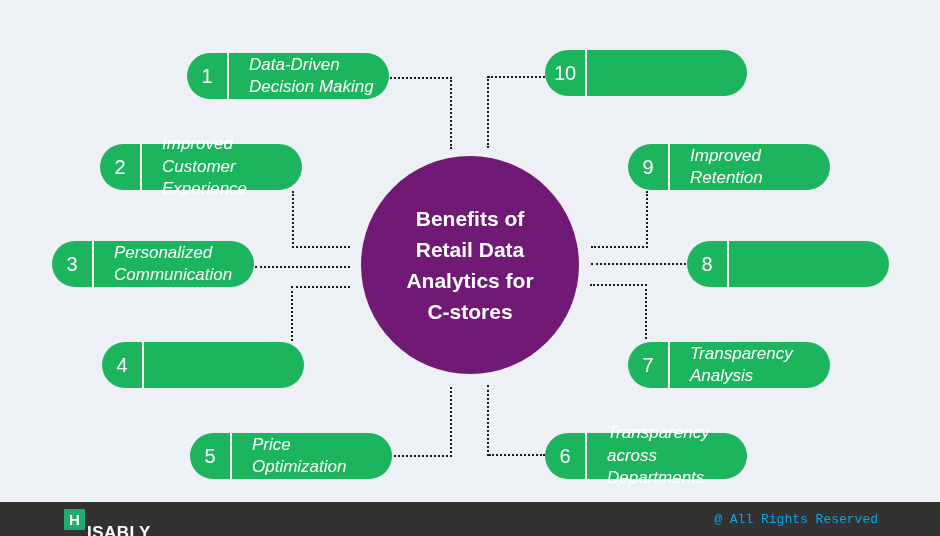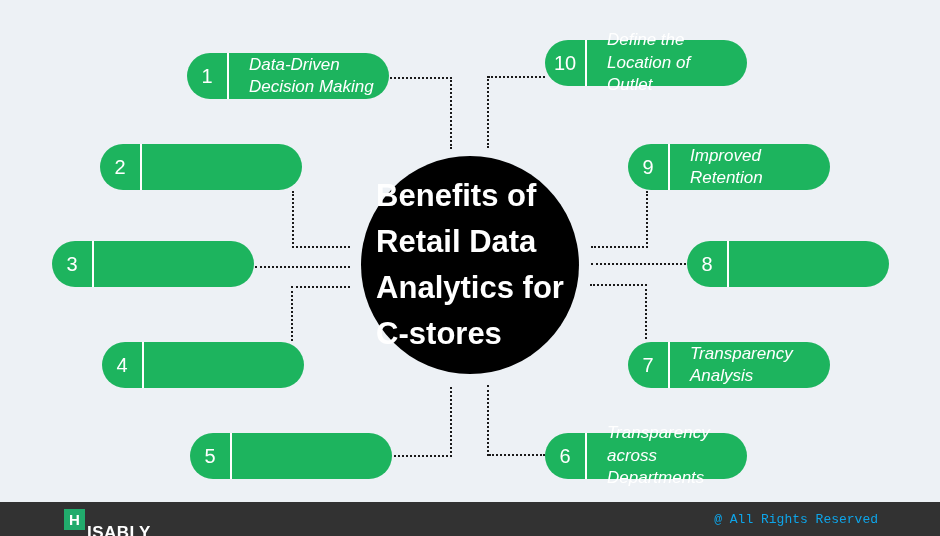--- a/index.html
+++ b/index.html
@@ -41,41 +41,41 @@
     line-height: 1.32;
     white-space: pre-line;
     font-style: italic;
   }
 
   .item-1  { left: 187px; top: 53px; }
   .item-2  { left: 100px; top: 144px; }
   .item-3  { left: 52px;  top: 241px; }
   .item-4  { left: 102px; top: 342px; }
   .item-5  { left: 190px; top: 433px; }
-  .item-10 { left: 545px; top: 40px; }
+  .item-10 { left: 545px; top: 50px; }
   .item-9  { left: 628px; top: 144px; }
   .item-8  { left: 687px; top: 241px; }
   .item-7  { left: 628px; top: 342px; }
   .item-6  { left: 545px; top: 433px; }
 
   
   .center-circle {
     position: absolute;
     left: 361px;
     top: 156px;
     width: 218px;
     height: 218px;
     border-radius: 50%;
-    background: #000000;
+    background: #701a75;
     display: flex;
     align-items: center;
     justify-content: center;
-    text-align: left;
-    color: #ffffff;
-    font-size: 31px;
+    text-align: center;
+    color: #ffffff;
+    font-size: 21px;
     font-weight: bold;
     line-height: 1.48;
     white-space: pre-line;
   }
 
   
   .conn { position: absolute; }
   .conn.h { border-top: 2px dotted #1a1a1a; height: 0; }
   .conn.v { border-left: 2px dotted #1a1a1a; width: 0; }
 
@@ -176,35 +176,38 @@
 C-stores</span>
   </div>
 
   <div class="pill item-1">
     <span class="pill-num">1</span>
     <span class="pill-label">Data-Driven
 Decision Making</span>
   </div>
   <div class="pill item-2">
     <span class="pill-num">2</span>
+    <span class="pill-label">Improved Customer
+Experience</span>
   </div>
   <div class="pill item-3">
     <span class="pill-num">3</span>
+    <span class="pill-label">Personalized
+Communication</span>
   </div>
   <div class="pill item-4">
     <span class="pill-num">4</span>
   </div>
   <div class="pill item-5">
     <span class="pill-num">5</span>
+    <span class="pill-label">Price Optimization</span>
   </div>
 
   <div class="pill item-10">
     <span class="pill-num">10</span>
-    <span class="pill-label">Define the
-Location of Outlet</span>
   </div>
   <div class="pill item-9">
     <span class="pill-num">9</span>
     <span class="pill-label">Improved
 Retention</span>
   </div>
   <div class="pill item-8">
     <span class="pill-num">8</span>
   </div>
   <div class="pill item-7">

